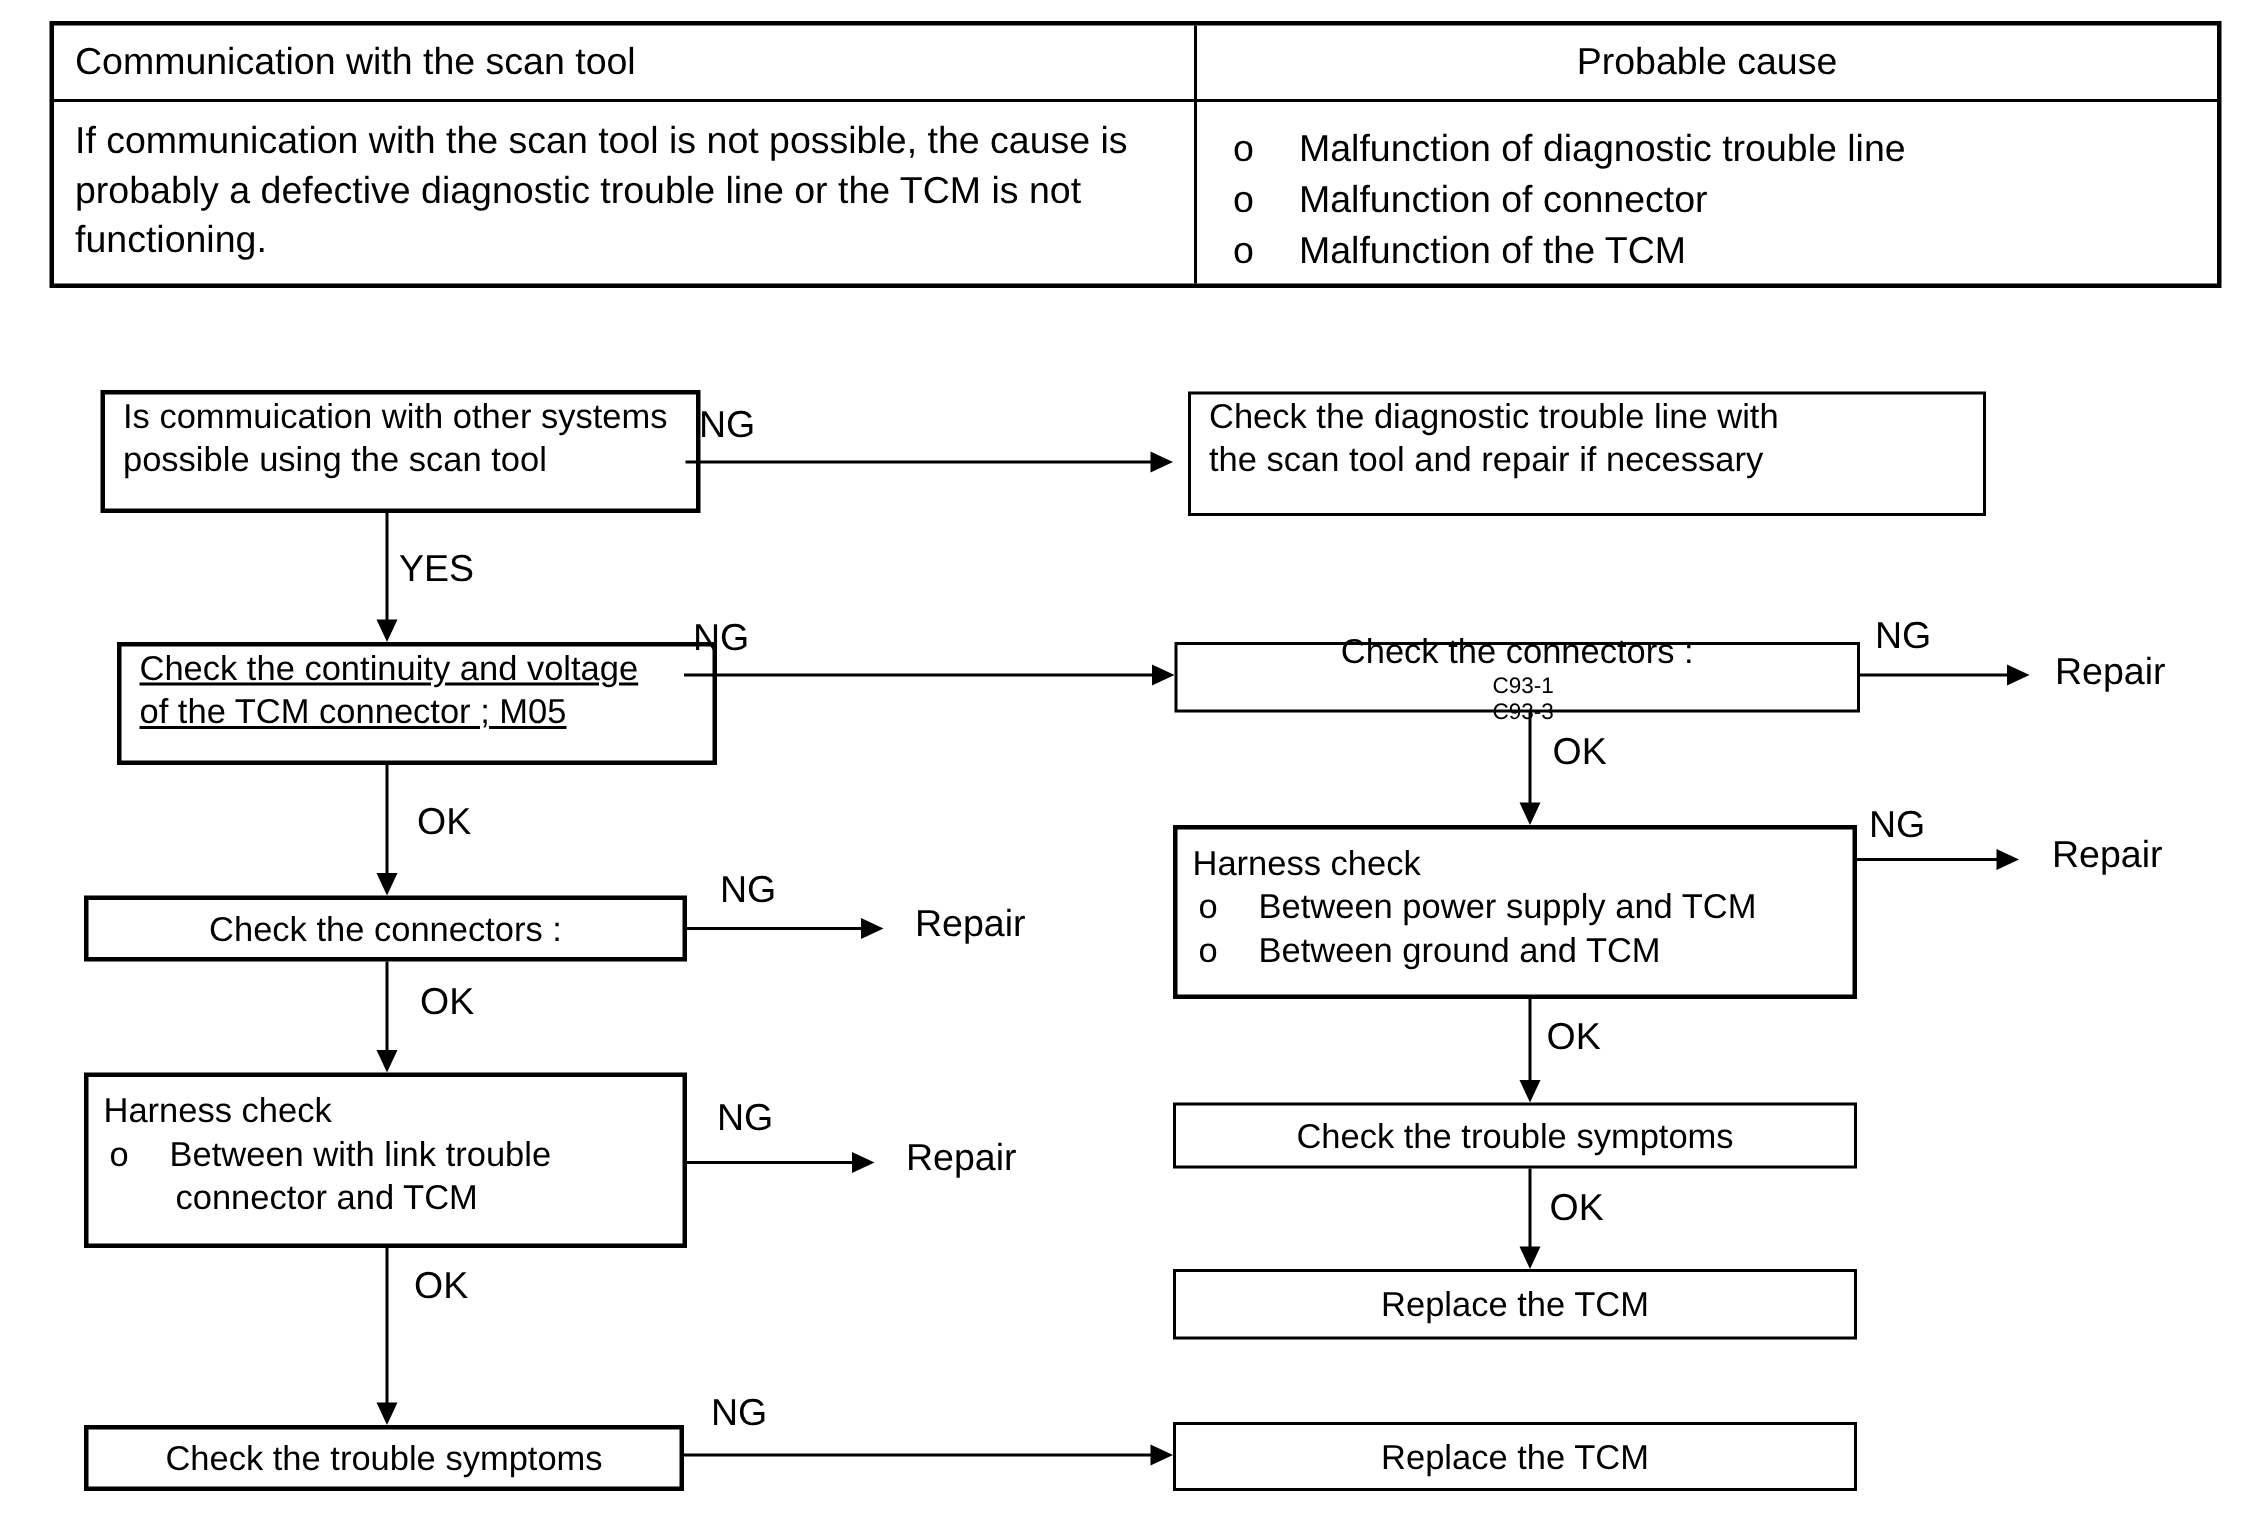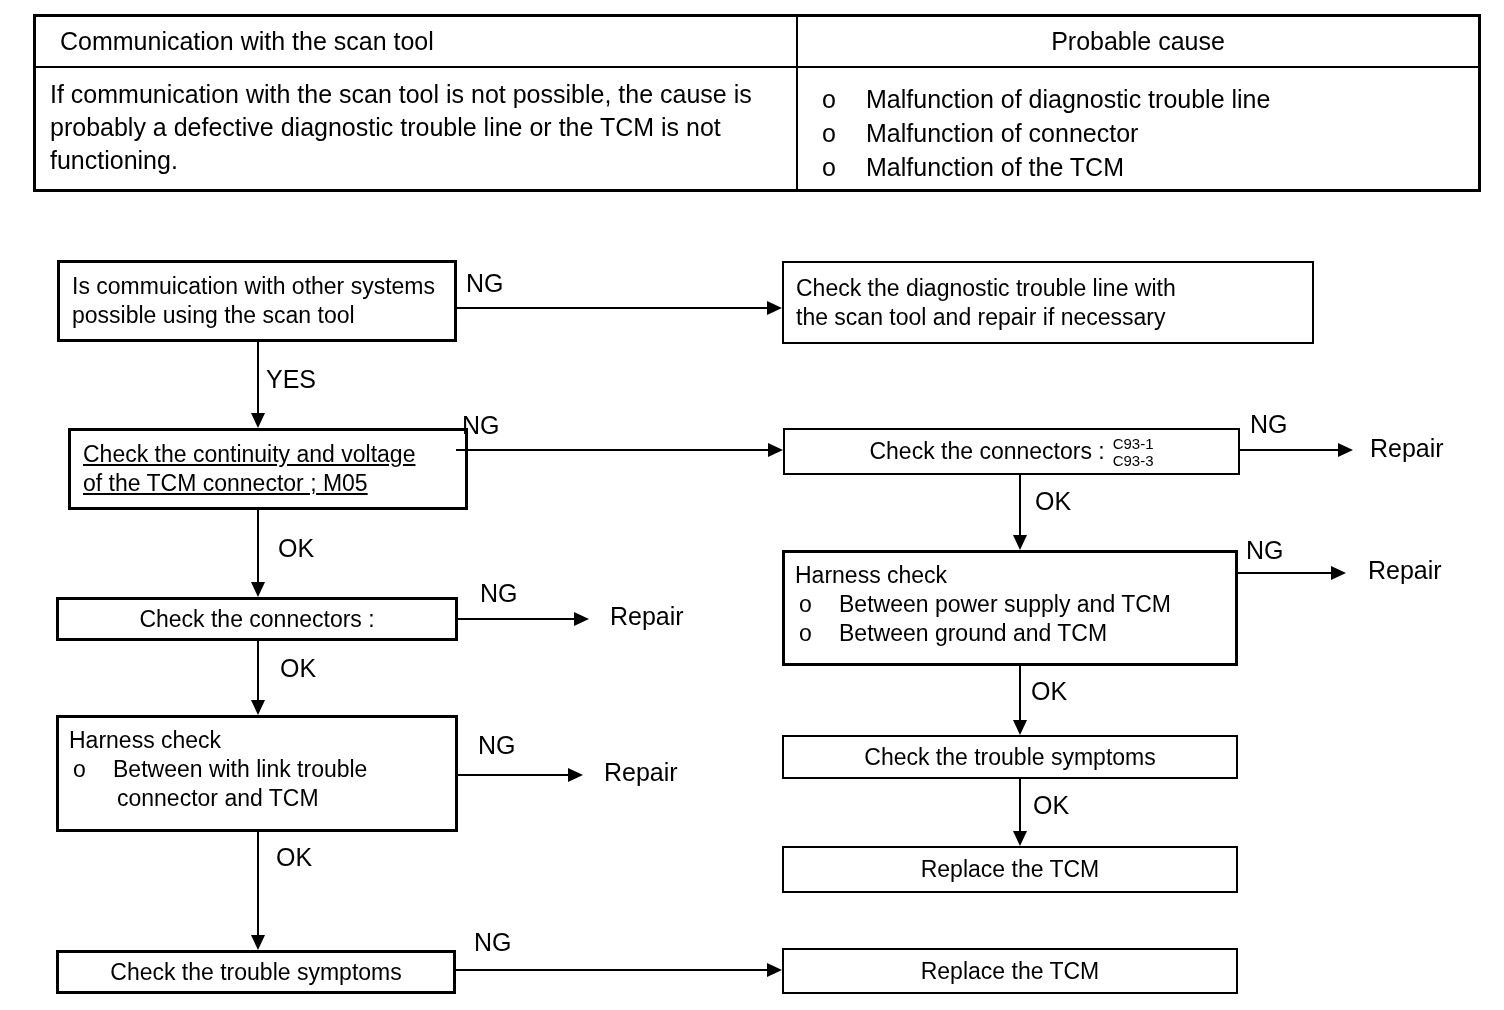--- a/index.html
+++ b/index.html
@@ -7,34 +7,34 @@
     position:relative;width:1504px;height:1010px;background:#fff;
     font-family:"Liberation Sans",sans-serif;color:#000;overflow:hidden;
   }
   
   .tbl{
     position:absolute;left:33px;top:14px;width:1448px;height:178px;
     border:3px solid #000;box-sizing:border-box;
     display:grid;grid-template-columns:762px 1fr;grid-template-rows:51px 1fr;
   }
   .tbl .hdrL{border-right:2px solid #000;border-bottom:2px solid #000;
-    display:flex;align-items:center;padding-left:24px;font-size:25px;}
+    display:flex;align-items:center;padding-left:14px;font-size:25px;}
   .tbl .hdrR{border-bottom:2px solid #000;
     display:flex;align-items:center;justify-content:center;font-size:25px;}
   .tbl .bodyL{border-right:2px solid #000;padding:10px 16px 0 14px;
     font-size:25px;line-height:33px;}
   .tbl .bodyR{padding:14px 0 0 24px;font-size:25px;line-height:34px;}
   .cause-row{display:flex;}
   .cause-row .bmark{width:44px;flex:0 0 44px;}
   
   .bx{position:absolute;background:#fff;border:2px solid #000;
-      box-sizing:border-box;font-size:23px;line-height:29px;}
+      box-sizing:border-box;font-size:23px;line-height:29px;flex-direction:column;}
   .bx.thick{border-width:3px;}
   .bx.center{display:flex;align-items:center;justify-content:center;}
-  .bx.lines{display:flex;flex-direction:column;justify-content:center;padding-left:12px;}
+  .bx.lines{display:flex;flex-direction:column;padding-left:12px;margin-left:10px;}
   .bx.harness{padding:8px 0 0 10px;}
   .hrow{display:flex;}
   .hrow .bmark{width:44px;flex:0 0 44px;padding-left:4px;box-sizing:border-box;}
   .hcont{padding-left:48px;}
   .gstack{display:flex;flex-direction:column;font-size:15px;line-height:17px;
           margin-left:8px;text-align:left;}
   
   .vl{position:absolute;width:2px;background:#000;}
   .hl{position:absolute;height:2px;background:#000;}
   .ah-d{position:absolute;width:0;height:0;

